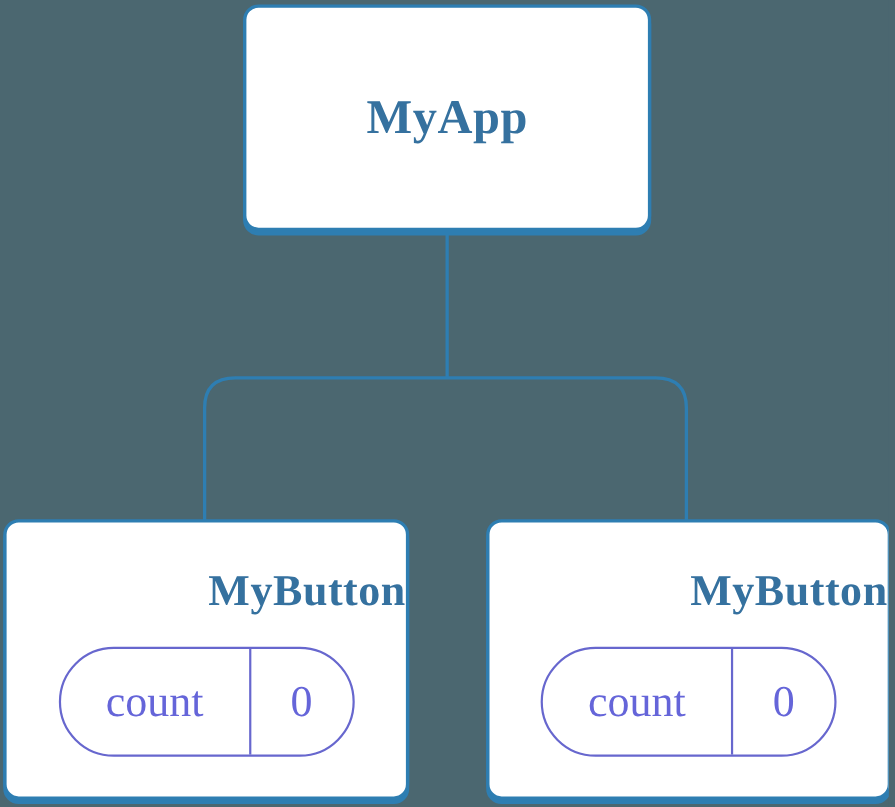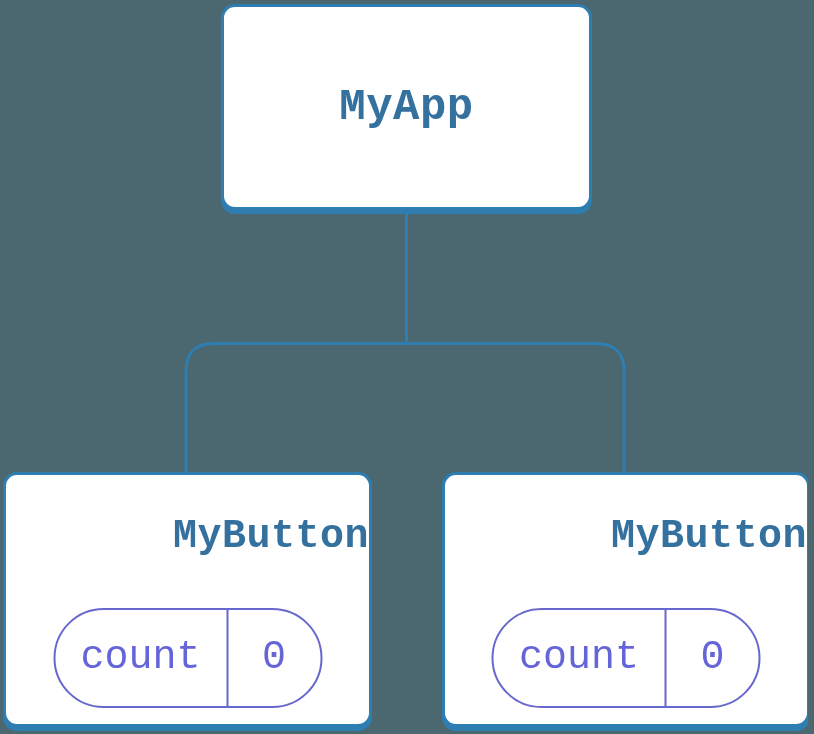--- a/index.html
+++ b/index.html
@@ -10,21 +10,21 @@
     --state-text:#6565D9;
     --state-border:#6767CE;
   }
   *{margin:0;padding:0;box-sizing:border-box;}
   html,body{background:var(--background);}
   #canvas{
     position:relative;
     width:808px;height:734px;
     background:var(--background);
     overflow:hidden;
-    font-family:Liberation Mono, monospace;
+    font-family:Liberation Serif, serif;
   }
   #connector-svg{position:absolute;left:0;top:0;width:814px;height:734px;color:var(--line);}
   .comp-box{
     position:absolute;
     background:var(--box-fill);
     border:3px solid var(--line);
     border-radius:14px;
     box-shadow:0 4px 0 var(--line);
   }
   #box-myapp{
@@ -44,21 +44,20 @@
   .child .comp-name{display:block;margin-top:42px;font-size:40px;text-align:right;}
   .state-pill{
     position:absolute;
     top:113px;left:50%;
     transform:translateX(-50%);
     width:269px;height:100px;
     border:2.5px solid var(--state-border);
     border-radius:60px;
     display:flex;
     background:var(--box-fill);
-    margin-top:20px;
   }
   .state-key-cell{
     flex:1;
     display:flex;align-items:center;justify-content:center;
     color:var(--state-text);
     font-size:40px;line-height:1;
   }
   .state-value-cell{
     width:94px;
     border-left:2.5px solid var(--state-border);

